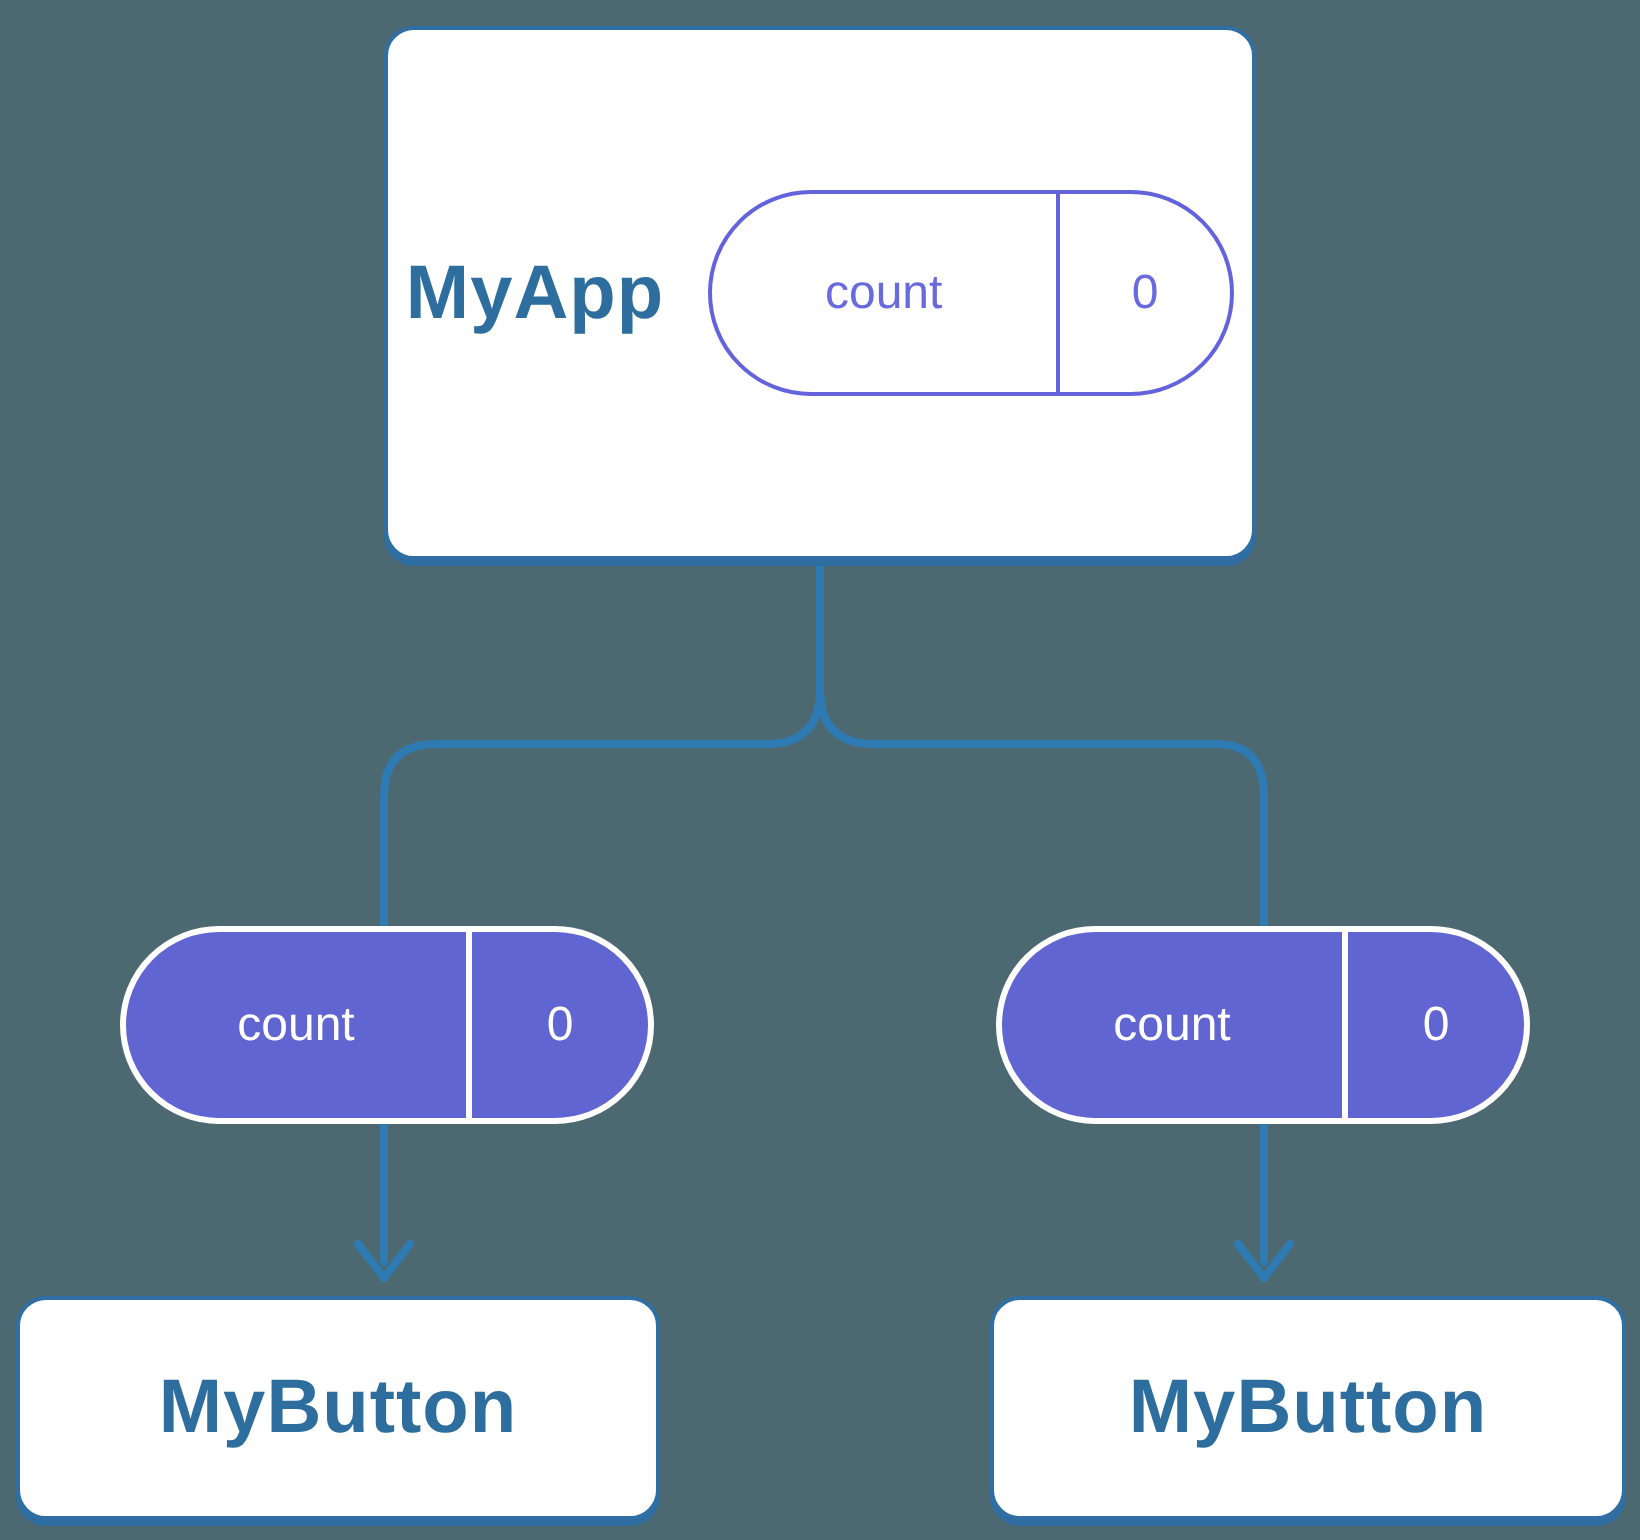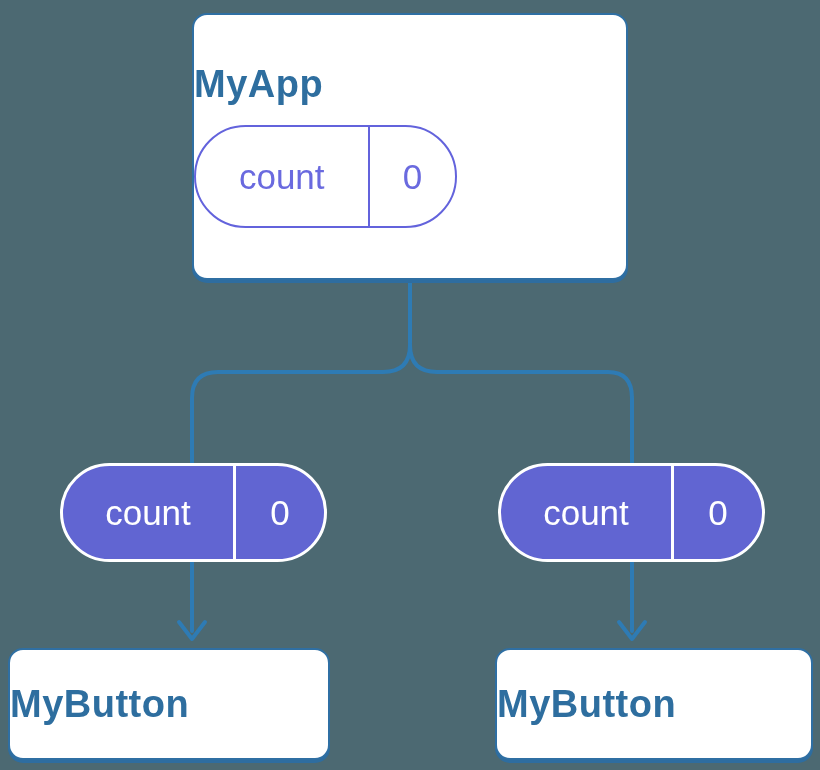--- a/index.html
+++ b/index.html
@@ -24,43 +24,43 @@
     stroke-linecap: round;
     stroke-linejoin: round;
   }
   .card {
     position: absolute; z-index: 1;
     background: #FFFFFF;
     border: 2px solid #2F6FA3;
     border-radius: 15px;
     box-shadow: 0 3px 0 #2E6DA0;
     box-sizing: border-box;
-    display: flex; flex-direction: column;
-    justify-content: center;
+    display: flex; 
+    align-items: center; justify-content: center;
   }
   .app-card {
     left: 192px; top: 13px;
     width: 436px; height: 267px;
     gap: 22px;
   }
   .button-card-left  { left: 8px;   top: 648px; width: 322px; height: 112px; }
   .button-card-right { left: 495px; top: 648px; width: 318px; height: 112px; }
   .card-title {
     color: #2E6E9F;
     font-size: 38px;
     font-weight: 600;
     letter-spacing: 0.5px;
     line-height: 1;
   }
   .pill {
     display: flex; align-items: stretch;
     border-radius: 60px;
     box-sizing: border-box;
     overflow: hidden;
-    font-size: 35px;
+    font-size: 24px;
     line-height: 1;
   }
   .pill .pill-name {
     flex: 1;
     display: flex; align-items: center; justify-content: center;
   }
   .pill .pill-value {
     display: flex; align-items: center; justify-content: center;
   }
   .pill-outline {

